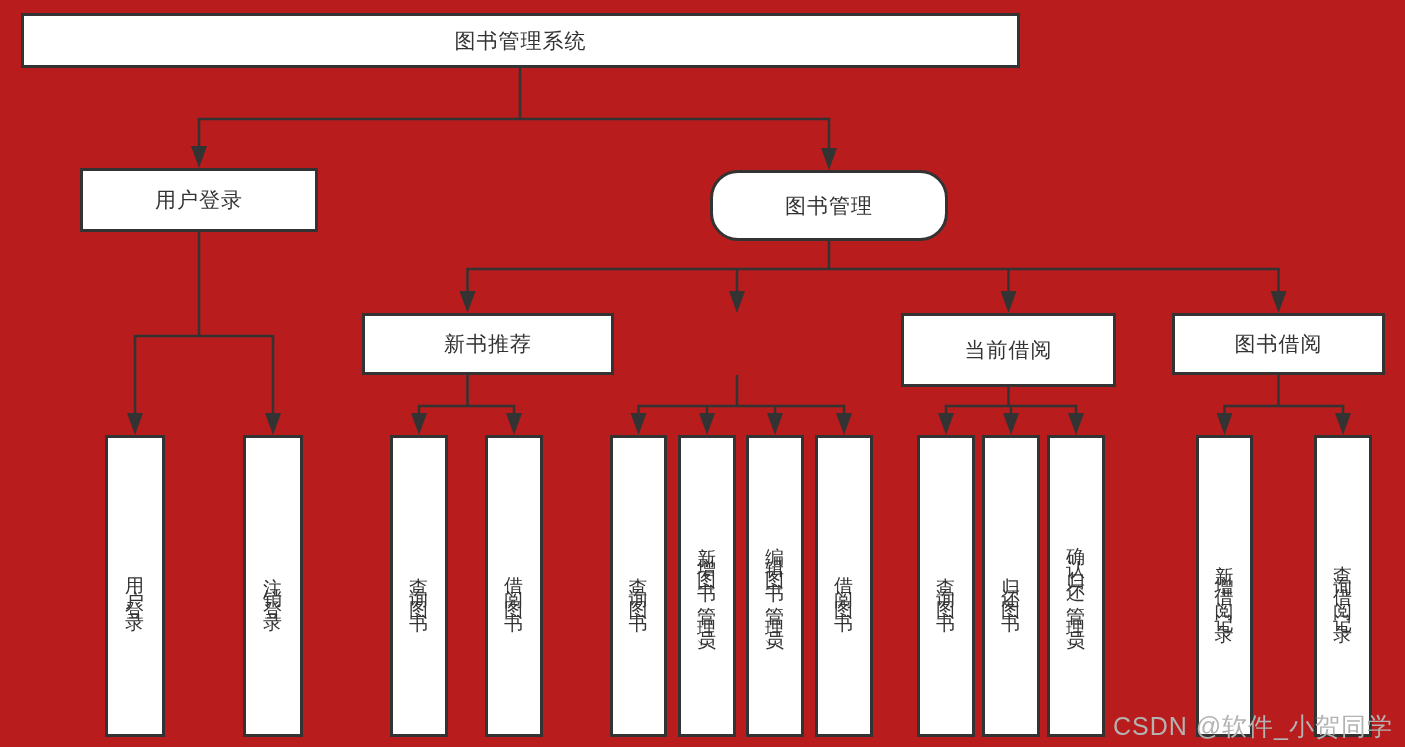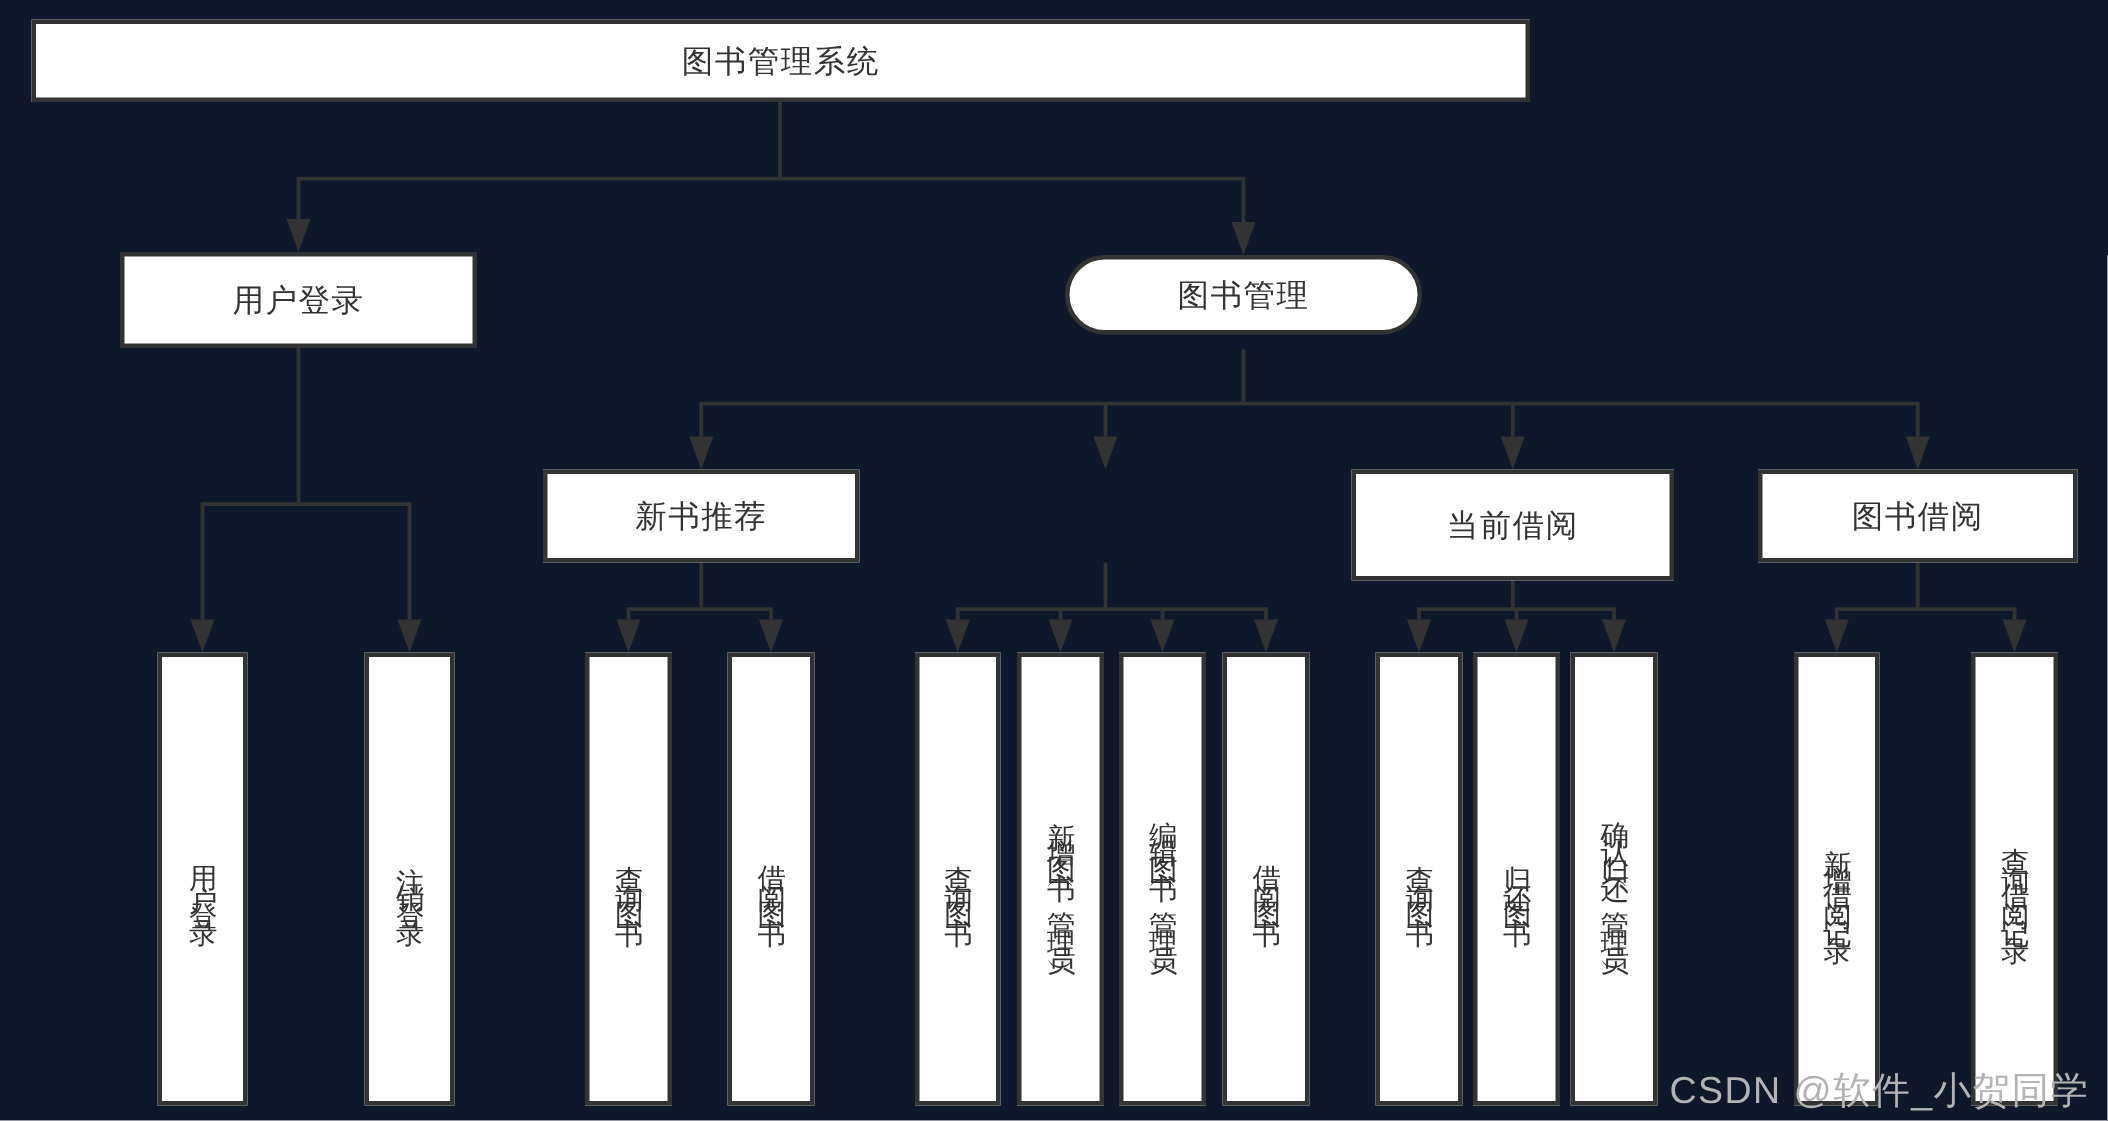--- a/index.html
+++ b/index.html
@@ -5,21 +5,21 @@
   html, body {
     margin: 0;
     padding: 0;
     background: #ffffff;
     font-family: "Liberation Sans", "DejaVu Sans", sans-serif;
   }
   .canvas {
     position: relative;
     width: 1405px;
     height: 747px;
-    background: #0f172a;
+    background: #b91c1c;
     overflow: hidden;
   }
   .connectors {
     position: absolute;
     left: 0;
     top: 0;
     z-index: 0;
   }
   .node {
     position: absolute;
@@ -123,23 +123,23 @@
     <line x1="1223.25" y1="406" x2="1344.25" y2="406"></line>
     <line x1="1224.5" y1="406" x2="1224.5" y2="413"></line>
     <polygon points="1216.5,413 1232.5,413 1224.5,435" stroke="none"></polygon>
     <line x1="1343" y1="406" x2="1343" y2="413"></line>
     <polygon points="1335,413 1351,413 1343,435" stroke="none"></polygon>
   </svg>
 
   <div class="node h-label" style="left:21px; top:13px; width:999px; height:55px;">图书管理系统</div>
 
   <div class="node h-label" style="left:80px; top:168px; width:238px; height:64px;">用户登录</div>
-  <div class="node h-label" style="left:710px; top:170px; width:238px; height:53px;border-radius:28px;">图书管理</div>
+  <div class="node h-label" style="left:710px; top:170px; width:238px; height:71px;border-radius:28px;">图书管理</div>
 
-  <div class="node h-label" style="left:362px; top:313px; width:211px; height:62px;">新书推荐</div>
+  <div class="node h-label" style="left:362px; top:313px; width:252px; height:62px;">新书推荐</div>
   <div class="node h-label" style="left:901px; top:313px; width:215px; height:74px;">当前借阅</div>
   <div class="node h-label" style="left:1172px; top:313px; width:213px; height:62px;">图书借阅</div>
 
   <div class="node leaf" style="left:105px; width:60px;">
     <span class="vtext">用户登录</span>
   </div>
   <div class="node leaf" style="left:243px; width:60px;">
     <span class="vtext">注销登录</span>
   </div>
 

